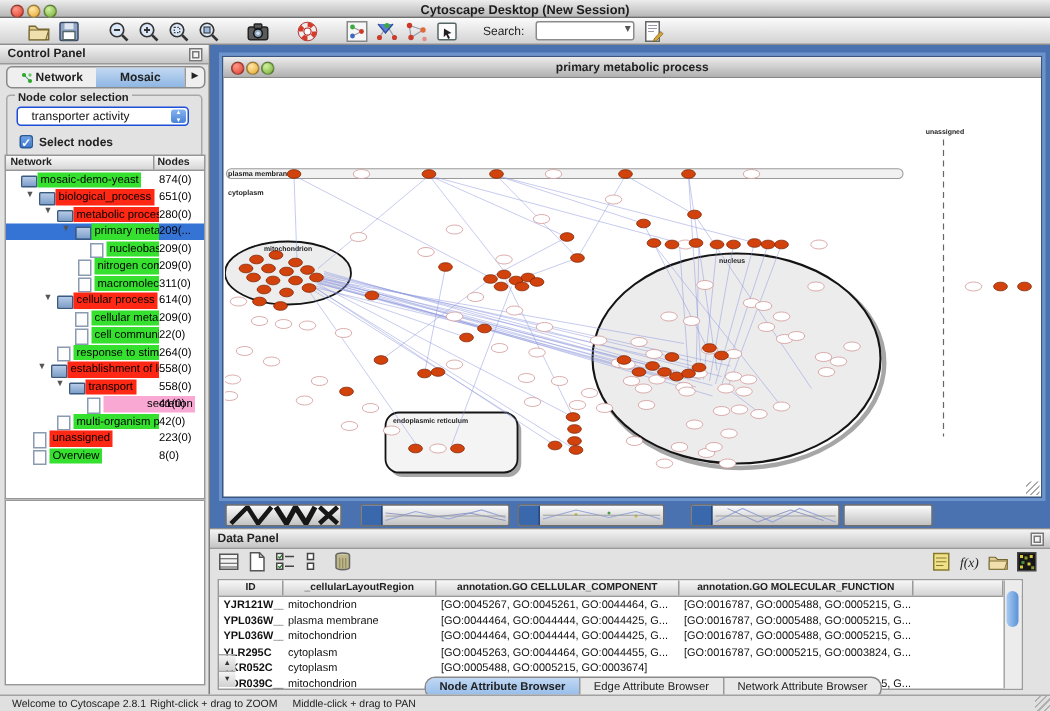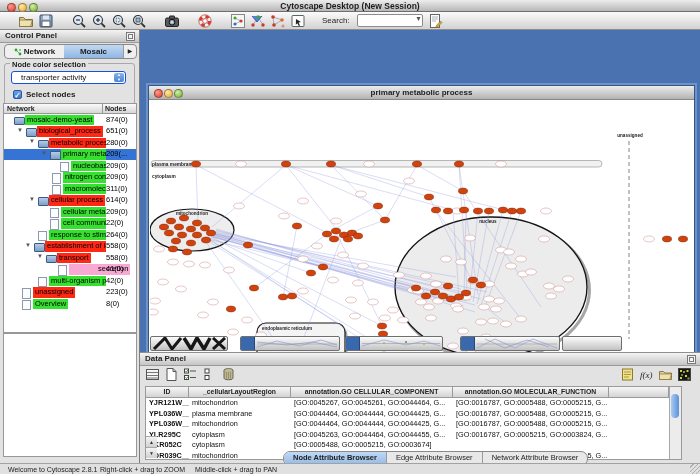--- a/index.html
+++ b/index.html
@@ -58,21 +58,21 @@
   .tr-ficon{position:absolute;top:2.5px;width:9px;height:6.5px;background:linear-gradient(#b6cbe8,#7e9fc8);
      border:0.5px solid #3a5a80;border-radius:1px;}
   .tr-picon{position:absolute;top:1.5px;width:6.5px;height:8.5px;background:#fdfdfd;border:0.5px solid #8a9ab0;}
   .tr-label{position:absolute;top:0.5px;font-size:7.5px;line-height:10.5px;white-space:nowrap;overflow:hidden;
      padding:0 2px;color:#000;}
   .tr-cnt{position:absolute;left:102px;top:0.5px;font-size:7.5px;line-height:10.5px;color:#000;}
   .overview-box{position:absolute;left:3px;top:303px;width:134px;height:124px;background:#fff;border:1px solid #979797;box-sizing:border-box;}
   
   .desktop{position:absolute;left:140px;top:30px;width:560px;height:322px;background:#4a72b0;overflow:hidden;}
   .net-window{position:absolute;left:8px;top:7px;width:545px;height:293px;background:#fff;
-     border:1px solid #3a567e;outline:2px solid #6b94cf;margin-top:48px;}
+     border:1px solid #3a567e;outline:2px solid #6b94cf;}
   .nw-titlebar{position:relative;height:13px;background:linear-gradient(#ececec,#b2b2b2);border-bottom:1px solid #878787;}
   .nw-tl{position:absolute;top:3px;width:7px;height:7px;border-radius:50%;border:0.5px solid rgba(0,0,0,.35);}
   .nw-title{text-align:center;font-size:8px;font-weight:bold;line-height:13px;color:#222;}
   .nw-canvas{position:absolute;left:1px;top:14px;width:543px;height:278px;background:#fff;overflow:hidden;}
   .nw-grip{position:absolute;right:1px;bottom:1px;width:9px;height:9px;
      background:repeating-linear-gradient(135deg,transparent 0 2px,#aaa 2px 3px);}
   .min-bar{position:absolute;top:306px;height:15px;background:linear-gradient(#fcfcfc,#c2c2c2);
      border:1px solid #6f6f6f;border-radius:2px;box-sizing:border-box;overflow:hidden;}
   .min-cap{position:absolute;left:0;top:0;width:13px;height:100%;background:#3a68ac;border-right:1px solid #26477a;}
   

